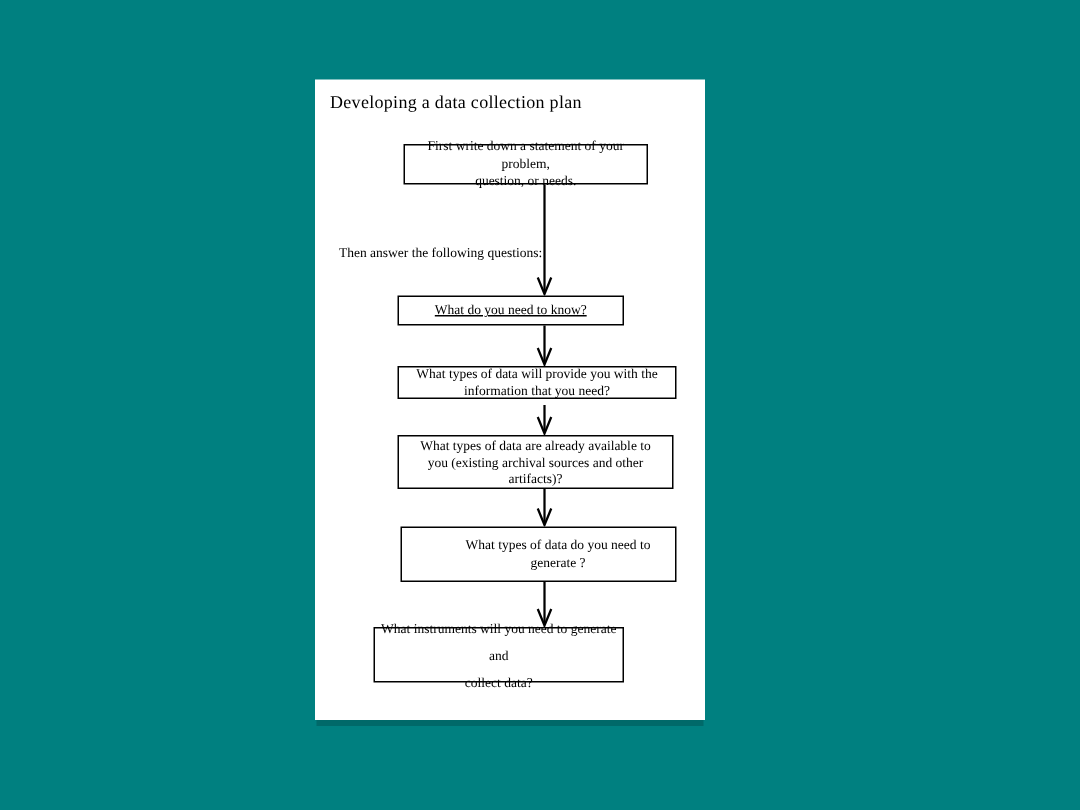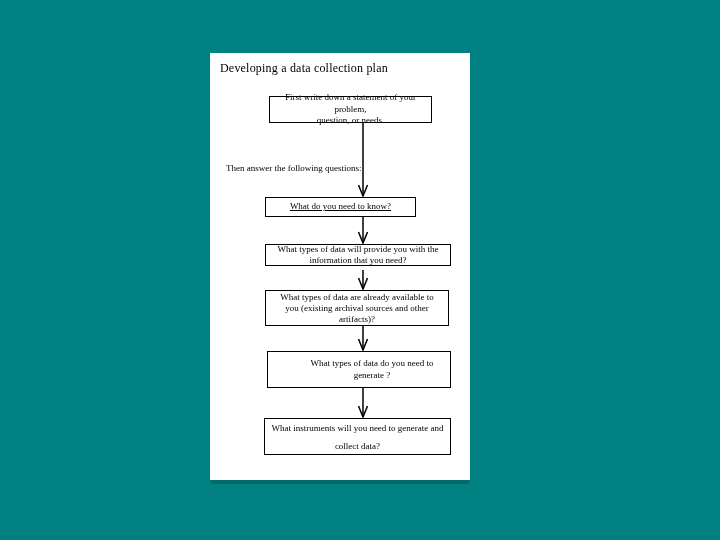--- a/index.html
+++ b/index.html
@@ -45,21 +45,21 @@
     line-height: 11.5px;
     color: #000000;
     white-space: pre-line;
     padding: 0 2px;
   }
   .box-1 { left: 59px; top: 43px;  width: 163px; height: 27px; }
   .box-2 { left: 55px; top: 144px; width: 151px; height: 20px; text-decoration: underline; }
   .box-3 { left: 55px; top: 191px; width: 186px; height: 22px; }
   .box-4 { left: 55px; top: 237px; width: 184px; height: 36px; line-height: 11px; }
   .box-5 { left: 57px; top: 298px; width: 184px; height: 37px; padding-left: 28px; }
-  .box-6 { left: 54px; top: 365px; width: 187px; height: 37px; line-height: 18px; }
+  .box-6 { left: 39px; top: 365px; width: 167px; height: 37px; line-height: 18px; }
   .arrow {
     position: absolute;
     left: 146px;
     width: 14px;
     overflow: visible;
   }
   .arrow line, .arrow polyline {
     stroke: #000000;
     stroke-width: 1.5;
     fill: none;

